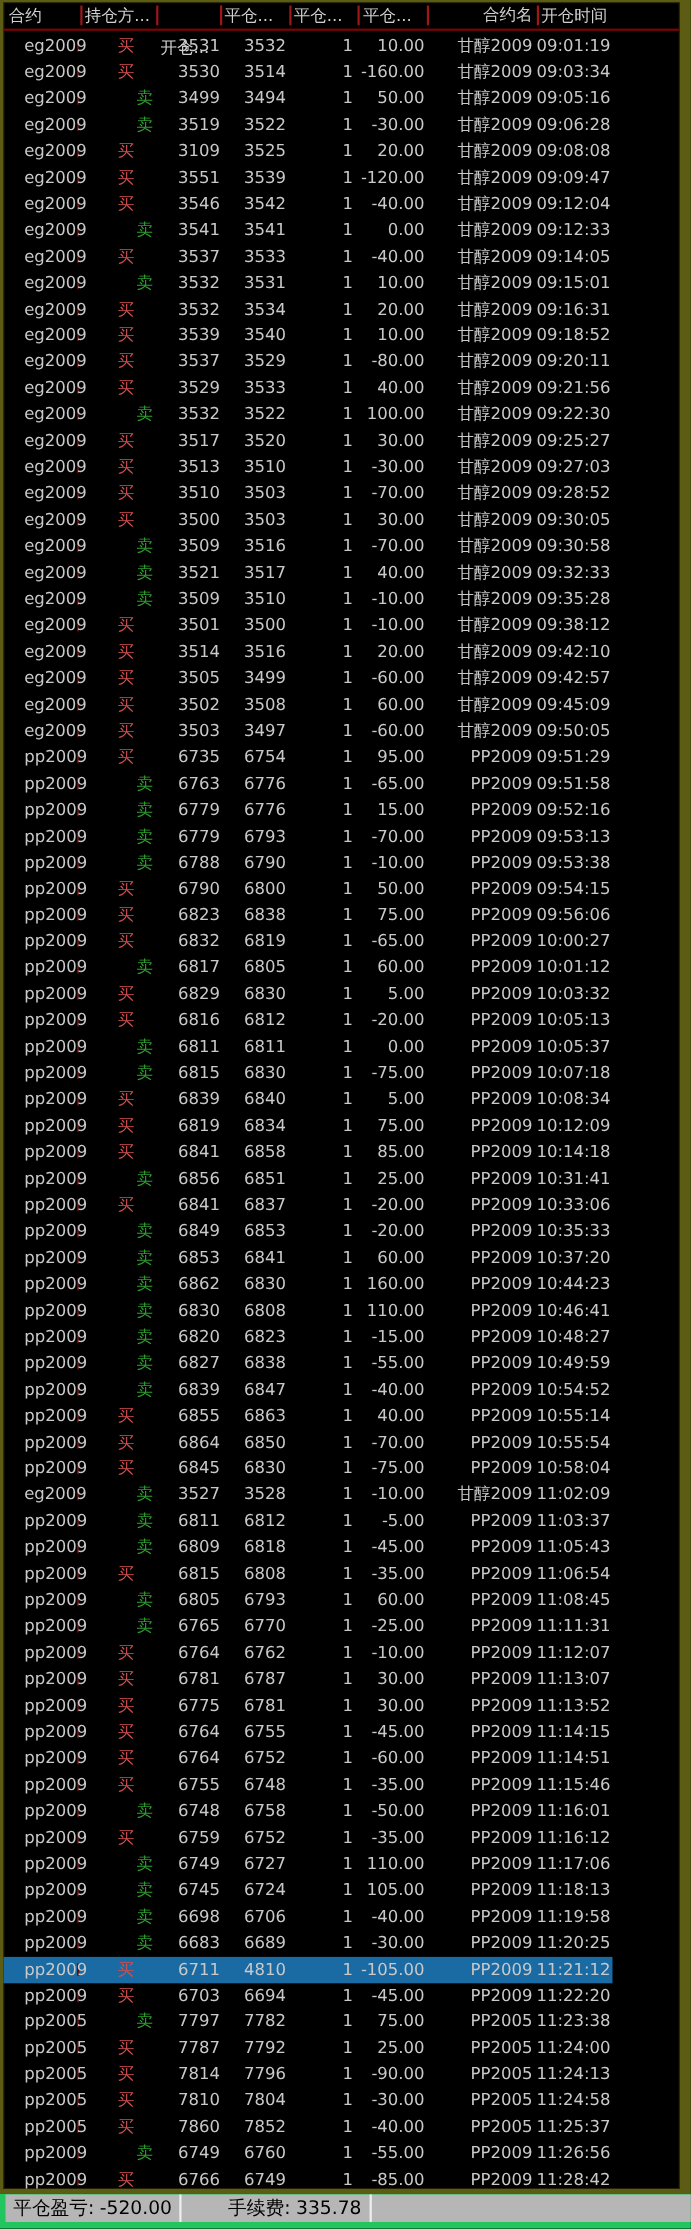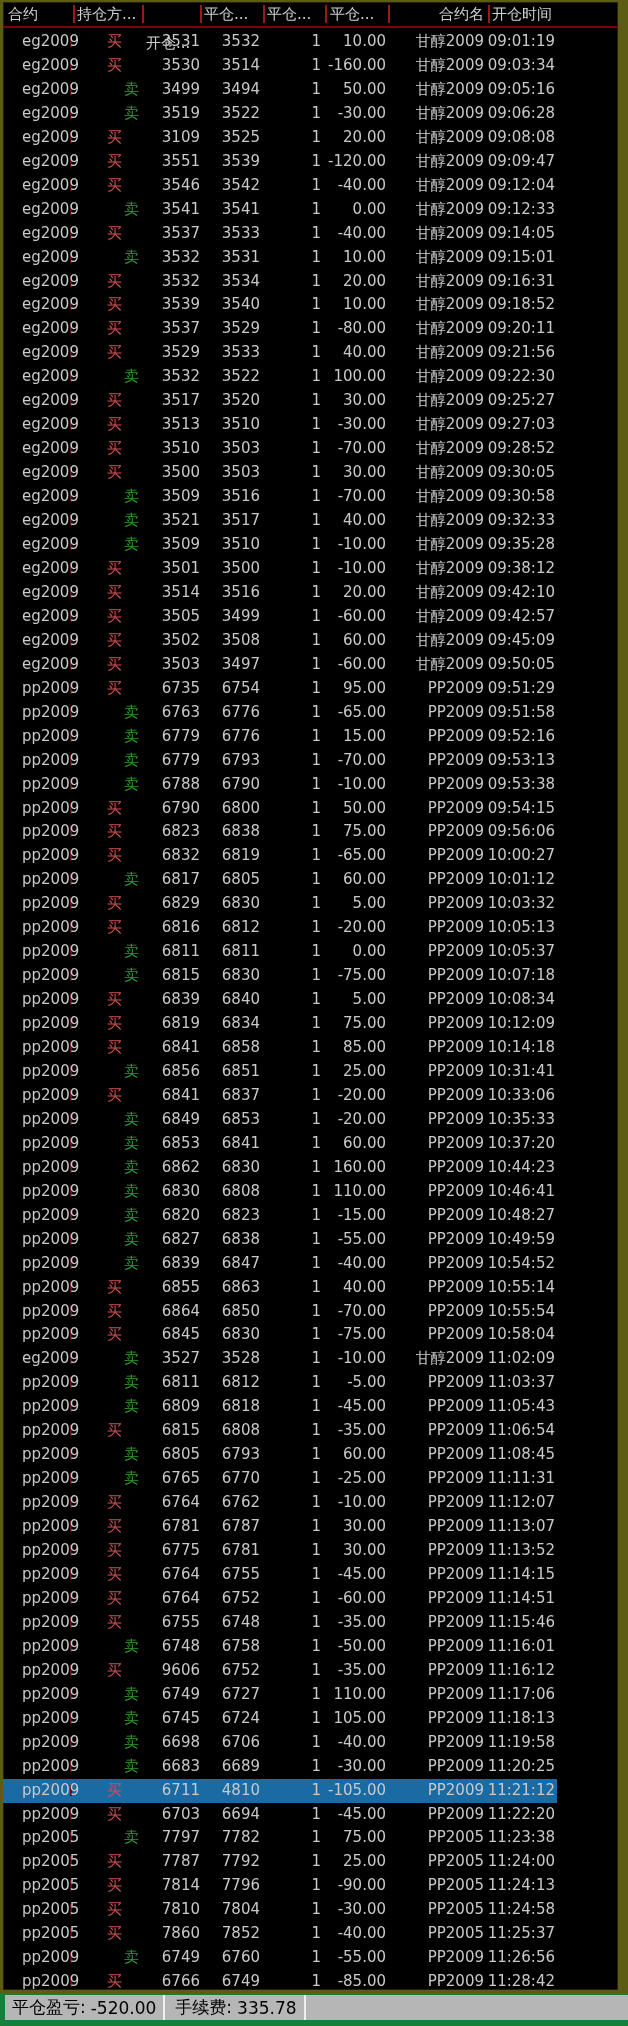--- a/index.html
+++ b/index.html
@@ -1,18 +1,18 @@
 <!DOCTYPE html>
 <html><head>
 <meta charset="utf-8">
 <style>
   html,body{margin:0;padding:0;background:#000;}
   body{width:628px;height:2026px;overflow:hidden;
        font-family:"DejaVu Sans","Liberation Sans",sans-serif;}
-  .screen{position:relative;width:628px;height:2026px;background:#15803d;}
+  .screen{position:relative;width:628px;height:2026px;background:#22c55e;}
 
   
   .table-window{position:absolute;left:0;top:0;width:628px;height:1994px;
     box-sizing:border-box;background:#000;
     border-style:solid;border-color:#5c5c14;border-width:2px 10px 4px 3px;
     box-shadow:inset 0 0 0 1px rgba(40,40,8,.85);}
 
   
   .header{position:absolute;left:0;top:0;width:615px;height:24px;}
   .h{position:absolute;top:0;line-height:24px;font-size:15px;color:#d0d0d0;white-space:pre;}
@@ -41,21 +41,21 @@
   .c-close{right:297px;}
   .c-qty{right:236px;}
   .c-pnl{right:171px;}
   .c-name{right:73px;}
   .c-time{right:2px;}
   .row-tick{position:absolute;left:67px;top:6px;width:2px;height:11px;background:#5c0e0e;}
 
   
   .statusbar{position:absolute;left:5px;top:1995px;width:623px;height:25px;
     background:#b6b6b6;display:flex;align-items:stretch;
-    font-size:17px;color:#000;}
+    font-size:17px;color:#000;gap:32px;}
   .sb-panel{display:flex;align-items:center;padding:0 7px;
     border-right:2px solid #efefef;margin-right:3px;white-space:pre;}
   .sb-label{margin-right:5px;}
 </style>
 </head>
 <body>
 
 <div class="screen">
 
   <div class="table-window">
@@ -893,21 +893,21 @@
     <span class="cell c-qty">1</span>
     <span class="cell c-pnl">-50.00</span>
     <span class="cell c-name">PP2009</span>
     <span class="cell c-time">11:16:01</span>
   </div>
 
   <div class="row">
     <span class="row-tick"></span>
     <span class="cell c-contract">pp2009</span>
     <span class="cell c-dir">买</span>
-    <span class="cell c-open">9606</span>
+    <span class="cell c-open">6759</span>
     <span class="cell c-close">6752</span>
     <span class="cell c-qty">1</span>
     <span class="cell c-pnl">-35.00</span>
     <span class="cell c-name">PP2009</span>
     <span class="cell c-time">11:16:12</span>
   </div>
 
   <div class="row sell">
     <span class="row-tick"></span>
     <span class="cell c-contract">pp2009</span>

